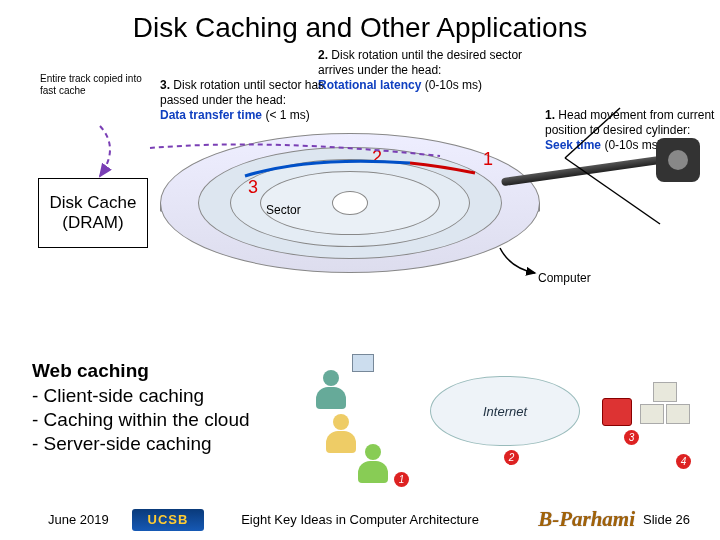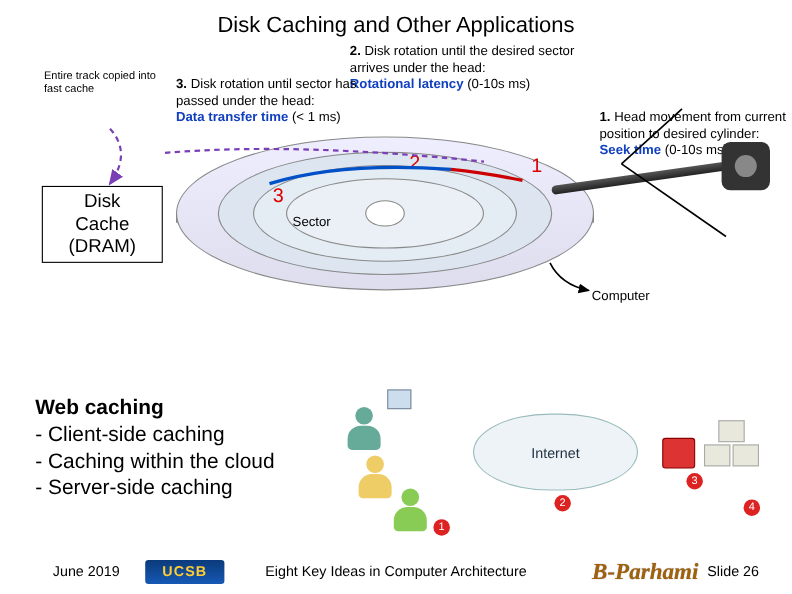--- a/index.html
+++ b/index.html
@@ -1,48 +1,48 @@
 <!DOCTYPE html>
 <html><head>
 <meta charset="utf-8">
 <style>
   * { box-sizing: border-box; margin: 0; padding: 0; }
   body { width: 720px; height: 540px; font-family: Arial, Helvetica, sans-serif; background: #fff; position: relative; overflow: hidden; }
-  .title { font-size: 20px; text-align: center; padding: 12px 0 4px; font-weight: normal; }
+  .title { font-size: 28px; text-align: center; padding: 12px 0 4px; font-weight: normal; }
   .diagram-area { position: relative; width: 700px; height: 260px; margin: 0 10px; }
   .ann { position: absolute; font-size: 12px; line-height: 1.25; }
   .bold { font-weight: bold; }
   .blue { color: #1040c0; }
   .ann2 { left: 308px; top: 0; width: 240px; }
   .ann3 { left: 150px; top: 30px; width: 200px; }
   .ann1 { left: 535px; top: 60px; width: 170px; }
   .rot { left: 528px; top: 223px; font-size: 12px; }
   .sector-lbl { left: 256px; top: 155px; font-size: 12px; }
   .n1 { left: 473px; top: 100px; font-size: 18px; color: #d00; }
   .n2 { left: 362px; top: 98px; font-size: 18px; color: #d00; }
   .n3 { left: 238px; top: 128px; font-size: 18px; color: #d00; }
   .left-note { position: absolute; left: 30px; top: 25px; width: 110px; font-size: 10px; line-height: 1.2; }
-  .cache-box { position: absolute; left: 28px; top: 130px; width: 110px; height: 70px; border: 1px solid #000; display: flex; align-items: center; justify-content: center; text-align: center; font-size: 17px; line-height: 1.2; padding: 13px; }
+  .cache-box { position: absolute; left: 28px; top: 130px; width: 110px; height: 70px; border: 1px solid #000; display: flex; align-items: center; justify-content: center; text-align: center; font-size: 17px; line-height: 1.2; padding: 3px; }
   .platter { position: absolute; left: 150px; top: 85px; width: 380px; height: 155px; }
   .ellipse { position: absolute; border: 1px solid #888; border-radius: 50%; }
   .e1 { left: 0; top: 0; width: 380px; height: 140px; background: linear-gradient(180deg,#eef 0%,#dde 100%); }
   .e2 { left: 38px; top: 14px; width: 304px; height: 112px; background: #dde6f0; }
   .e3 { left: 70px; top: 26px; width: 240px; height: 88px; background: #e4ecf4; }
   .e4 { left: 100px; top: 38px; width: 180px; height: 64px; background: #eaf0f6; }
   .hub { position: absolute; left: 172px; top: 58px; width: 36px; height: 24px; border: 1px solid #888; border-radius: 50%; background: #fff; }
   .side { position: absolute; left: 0; top: 70px; width: 380px; height: 16px; background: linear-gradient(180deg,#cfd8e6 0%,#9fb0c8 100%); border-bottom-left-radius: 190px 8px; border-bottom-right-radius: 190px 8px; border: 1px solid #888; border-top: none; }
   .arm { position: absolute; left: 490px; top: 82px; width: 200px; height: 60px; }
   .arm .base { position: absolute; right: 0; top: 8px; width: 44px; height: 44px; background: #333; border-radius: 8px; }
   .arm .pivot { position: absolute; right: 12px; top: 20px; width: 20px; height: 20px; background: #888; border-radius: 50%; }
   .arm .bar { position: absolute; right: 40px; top: 26px; width: 160px; height: 8px; background: linear-gradient(180deg,#555,#222); transform-origin: right center; transform: rotate(-8deg); border-radius: 4px; }
   svg.overlay { position: absolute; left: 0; top: 0; width: 700px; height: 260px; pointer-events: none; }
   .web-section { position: absolute; left: 32px; top: 360px; width: 300px; }
   .web-section h2 { font-size: 19px; font-weight: bold; margin-bottom: 2px; }
   .web-section div { font-size: 19px; line-height: 1.25; }
-  .web-fig { position: absolute; left: 300px; top: 358px; width: 400px; height: 130px; }
+  .web-fig { position: absolute; left: 300px; top: 358px; width: 400px; height: 130px; font-style: italic; }
   .cloud { position: absolute; left: 130px; top: 18px; width: 150px; height: 70px; background: #eef3f8; border: 1px solid #9bb; border-radius: 80px / 40px; display: flex; align-items: center; justify-content: center; font-size: 13px; color: #234; }
   .person { position: absolute; width: 34px; height: 40px; }
   .person .head { width: 16px; height: 16px; border-radius: 50%; margin: 0 auto; }
   .person .body { width: 30px; height: 22px; border-radius: 12px 12px 4px 4px; margin: 1px auto 0; }
   .p1 { left: 14px; top: 12px; } .p1 .head{background:#6a9;} .p1 .body{background:#6a9;}
   .p2 { left: 24px; top: 56px; } .p2 .head{background:#ec6;} .p2 .body{background:#ec6;}
   .p3 { left: 56px; top: 86px; } .p3 .head{background:#8c5;} .p3 .body{background:#8c5;}
   .server { position: absolute; right: 68px; top: 40px; width: 30px; height: 28px; background: #d33; border: 1px solid #800; border-radius: 3px; }
   .stack { position: absolute; right: 4px; top: 24px; width: 56px; height: 46px; }
   .cube { position: absolute; width: 24px; height: 20px; background: #e8e8dc; border: 1px solid #aaa; }

